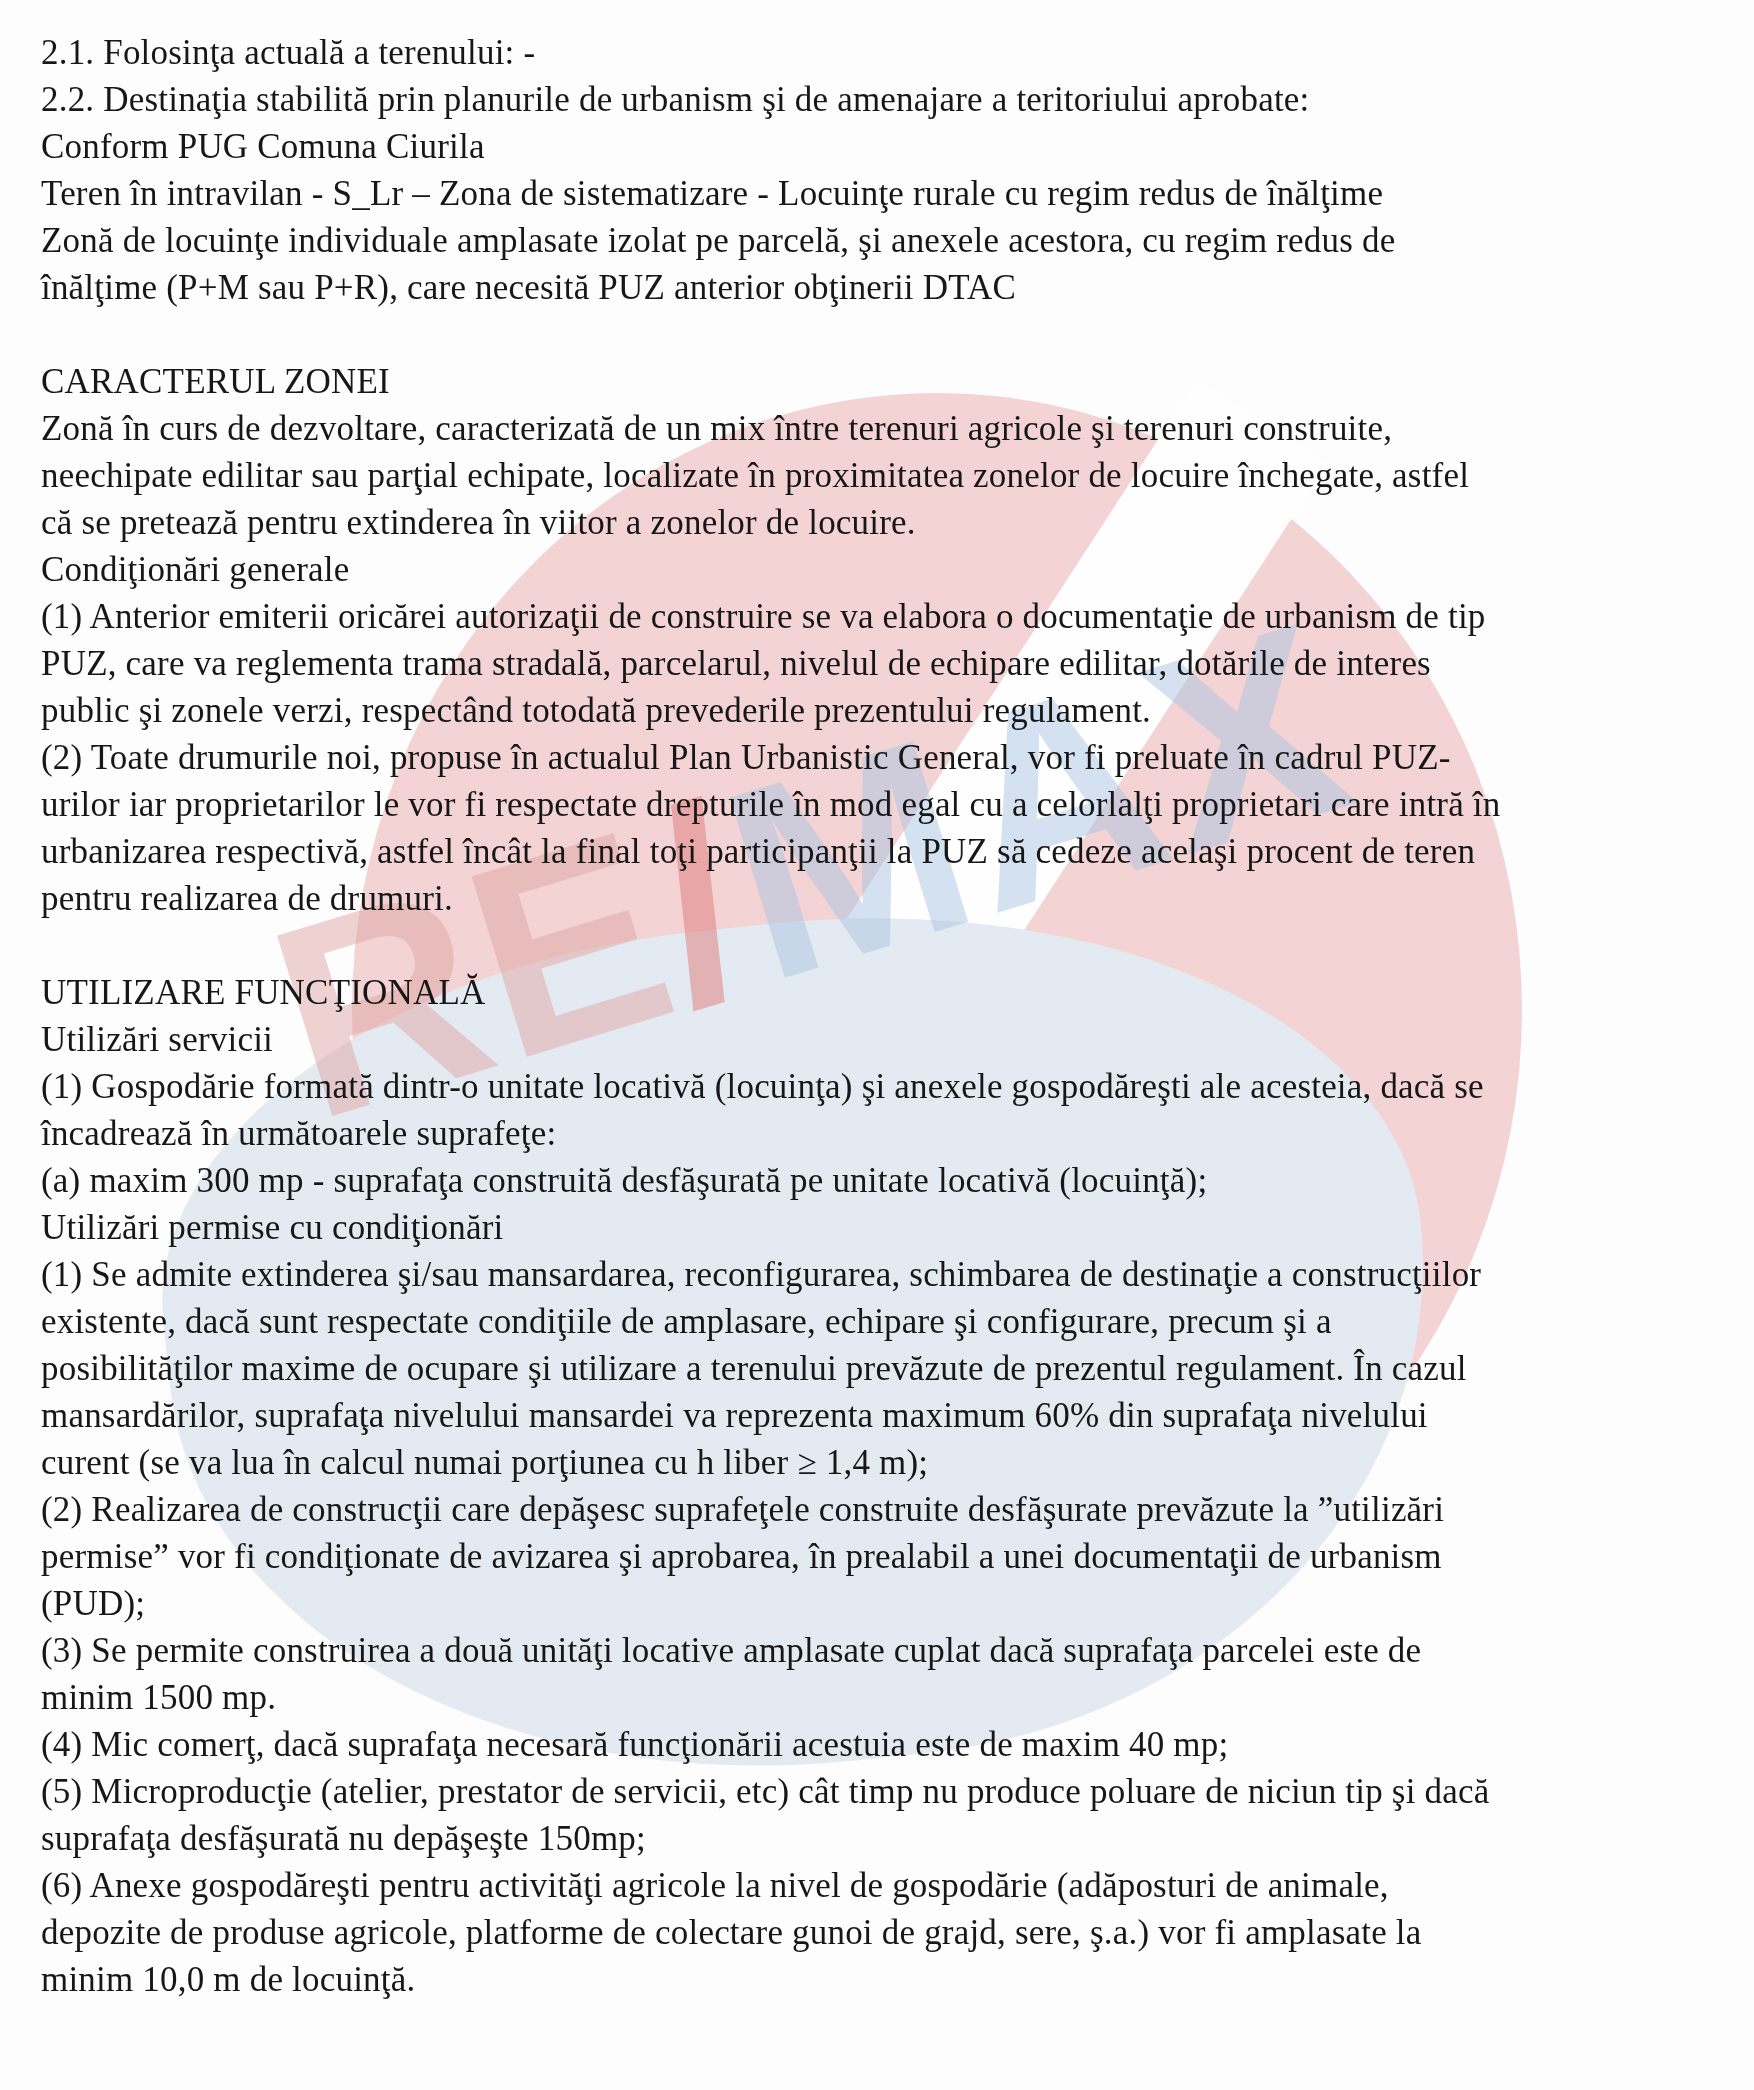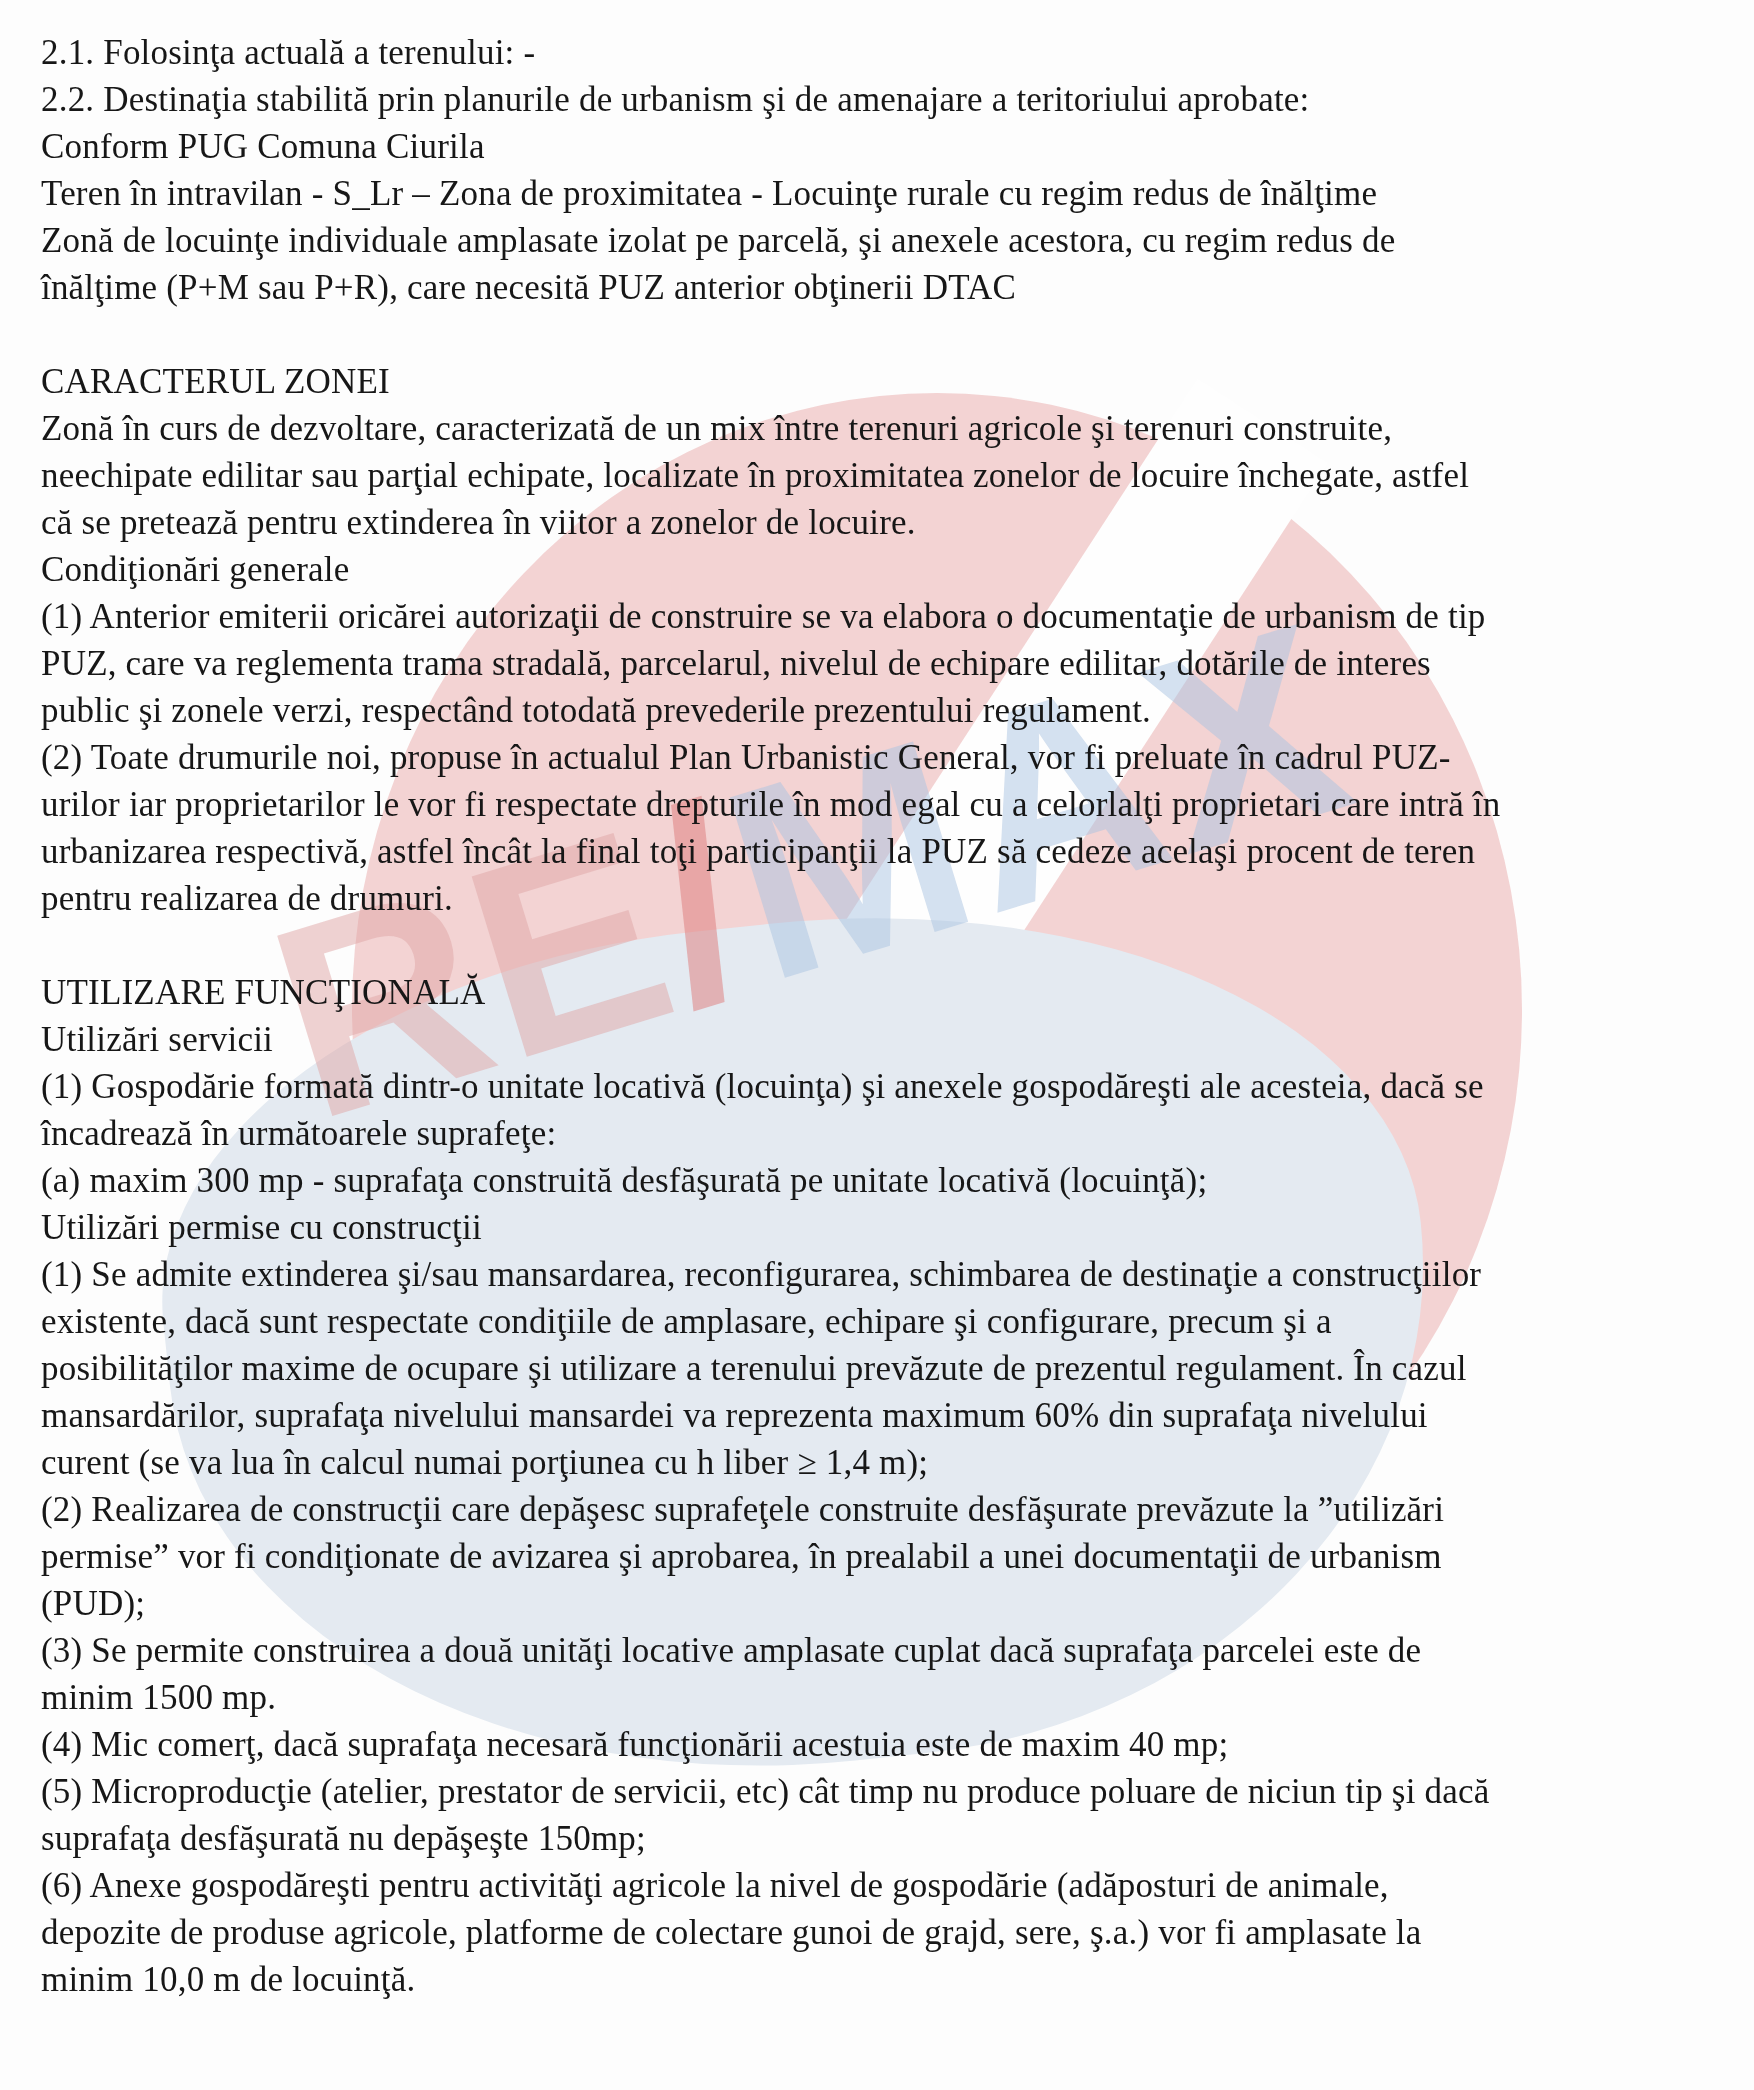--- a/index.html
+++ b/index.html
@@ -92,21 +92,21 @@
   <div class="wm-bottom"></div>
   <div class="wm-text">
     <span class="wm-re">RE</span><span class="wm-sl">/</span><span class="wm-max">MAX</span>
   </div>
 </div>
 
 <div class="doc">
   <div class="line">2.1. Folosinţa actuală a terenului: -</div>
   <div class="line">2.2. Destinaţia stabilită prin planurile de urbanism şi de amenajare a teritoriului aprobate:</div>
   <div class="line">Conform PUG Comuna Ciurila</div>
-  <div class="line">Teren în intravilan - S_Lr – Zona de proximitatea - Locuinţe rurale cu regim redus de înălţime</div>
+  <div class="line">Teren în intravilan - S_Lr – Zona de sistematizare - Locuinţe rurale cu regim redus de înălţime</div>
   <div class="line">Zonă de locuinţe individuale amplasate izolat pe parcelă, şi anexele acestora, cu regim redus de</div>
   <div class="line">înălţime (P+M sau P+R), care necesită PUZ anterior obţinerii DTAC</div>
   <div class="line"></div>
   <div class="line">CARACTERUL ZONEI</div>
   <div class="line">Zonă în curs de dezvoltare, caracterizată de un mix între terenuri agricole şi terenuri construite,</div>
   <div class="line">neechipate edilitar sau parţial echipate, localizate în proximitatea zonelor de locuire închegate, astfel</div>
   <div class="line">că se pretează pentru extinderea în viitor a zonelor de locuire.</div>
   <div class="line">Condiţionări generale</div>
   <div class="line">(1) Anterior emiterii oricărei autorizaţii de construire se va elabora o documentaţie de urbanism de tip</div>
   <div class="line">PUZ, care va reglementa trama stradală, parcelarul, nivelul de echipare edilitar, dotările de interes</div>
@@ -114,21 +114,21 @@
   <div class="line">(2) Toate drumurile noi, propuse în actualul Plan Urbanistic General, vor fi preluate în cadrul PUZ-</div>
   <div class="line">urilor iar proprietarilor le vor fi respectate drepturile în mod egal cu a celorlalţi proprietari care intră în</div>
   <div class="line">urbanizarea respectivă, astfel încât la final toţi participanţii la PUZ să cedeze acelaşi procent de teren</div>
   <div class="line">pentru realizarea de drumuri.</div>
   <div class="line"></div>
   <div class="line">UTILIZARE FUNCŢIONALĂ</div>
   <div class="line">Utilizări servicii</div>
   <div class="line">(1) Gospodărie formată dintr-o unitate locativă (locuinţa) şi anexele gospodăreşti ale acesteia, dacă se</div>
   <div class="line">încadrează în următoarele suprafeţe:</div>
   <div class="line">(a) maxim 300 mp - suprafaţa construită desfăşurată pe unitate locativă (locuinţă);</div>
-  <div class="line">Utilizări permise cu construcţii</div>
+  <div class="line">Utilizări permise cu condiţionări</div>
   <div class="line">(1) Se admite extinderea şi/sau mansardarea, reconfigurarea, schimbarea de destinaţie a construcţiilor</div>
   <div class="line">existente, dacă sunt respectate condiţiile de amplasare, echipare şi configurare, precum şi a</div>
   <div class="line">posibilităţilor maxime de ocupare şi utilizare a terenului prevăzute de prezentul regulament. În cazul</div>
   <div class="line">mansardărilor, suprafaţa nivelului mansardei va reprezenta maximum 60% din suprafaţa nivelului</div>
   <div class="line">curent (se va lua în calcul numai porţiunea cu h liber ≥ 1,4 m);</div>
   <div class="line">(2) Realizarea de construcţii care depăşesc suprafeţele construite desfăşurate prevăzute la ”utilizări</div>
   <div class="line">permise” vor fi condiţionate de avizarea şi aprobarea, în prealabil a unei documentaţii de urbanism</div>
   <div class="line">(PUD);</div>
   <div class="line">(3) Se permite construirea a două unităţi locative amplasate cuplat dacă suprafaţa parcelei este de</div>
   <div class="line">minim 1500 mp.</div>

